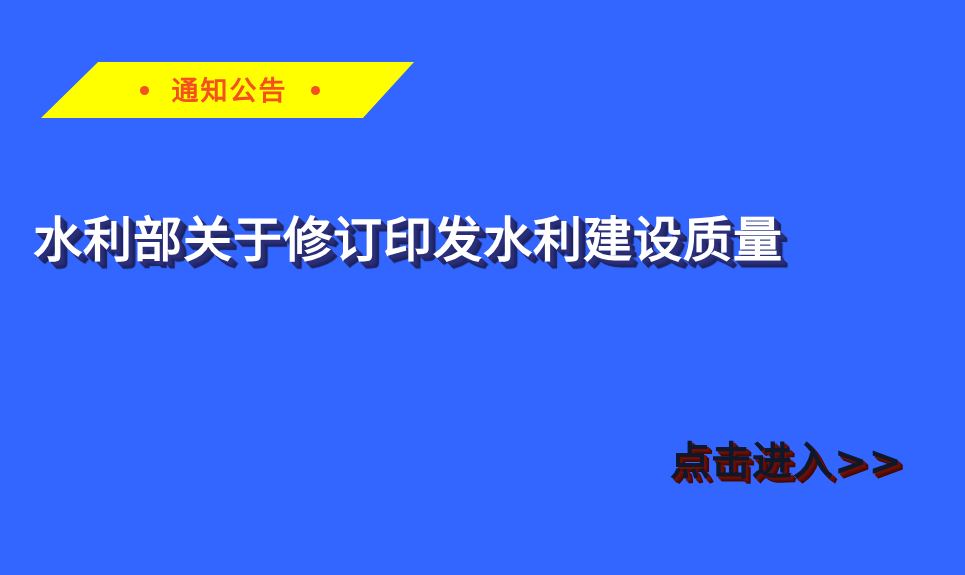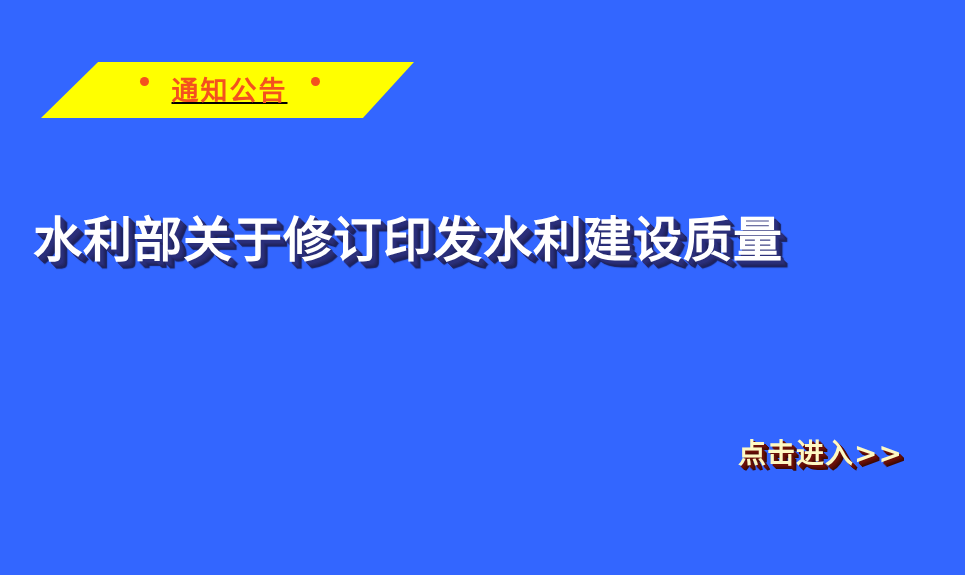--- a/index.html
+++ b/index.html
@@ -30,23 +30,23 @@
     background: #ffff00;
     
     clip-path: polygon(15.3% 0%, 100% 0%, 86.3% 100%, 0% 100%);
     display: flex;
     align-items: center;
     justify-content: center;
   }
 
   #notice-tag-inner {
     display: flex;
+    align-items: center;
     gap: 23px;
     transform: translateX(2px);
-    text-decoration: underline;
   }
 
   .tag-dot {
     width: 9px;
     height: 9px;
     border-radius: 50%;
     background: #f4511e;
     flex: 0 0 auto;
     display: block;
   }
@@ -86,22 +86,22 @@
 
   .headline-line {
     display: block;
   }
 
   
   #enter-link {
     position: absolute;
     right: 62px;
     top: 436px;
-    color: #fef9c3;
-    font-size: 28px;
+    color: #0f172a;
+    font-size: 40px;
     font-weight: 700;
     letter-spacing: 1px;
     line-height: 1.25;
     white-space: nowrap;
     cursor: pointer;
     text-decoration: none;
     font-family: "DejaVu Sans", "Liberation Sans", sans-serif;
     text-shadow:
        2px 2px 0 #6b1008,
        3px 3px 0 #5c0d06,

